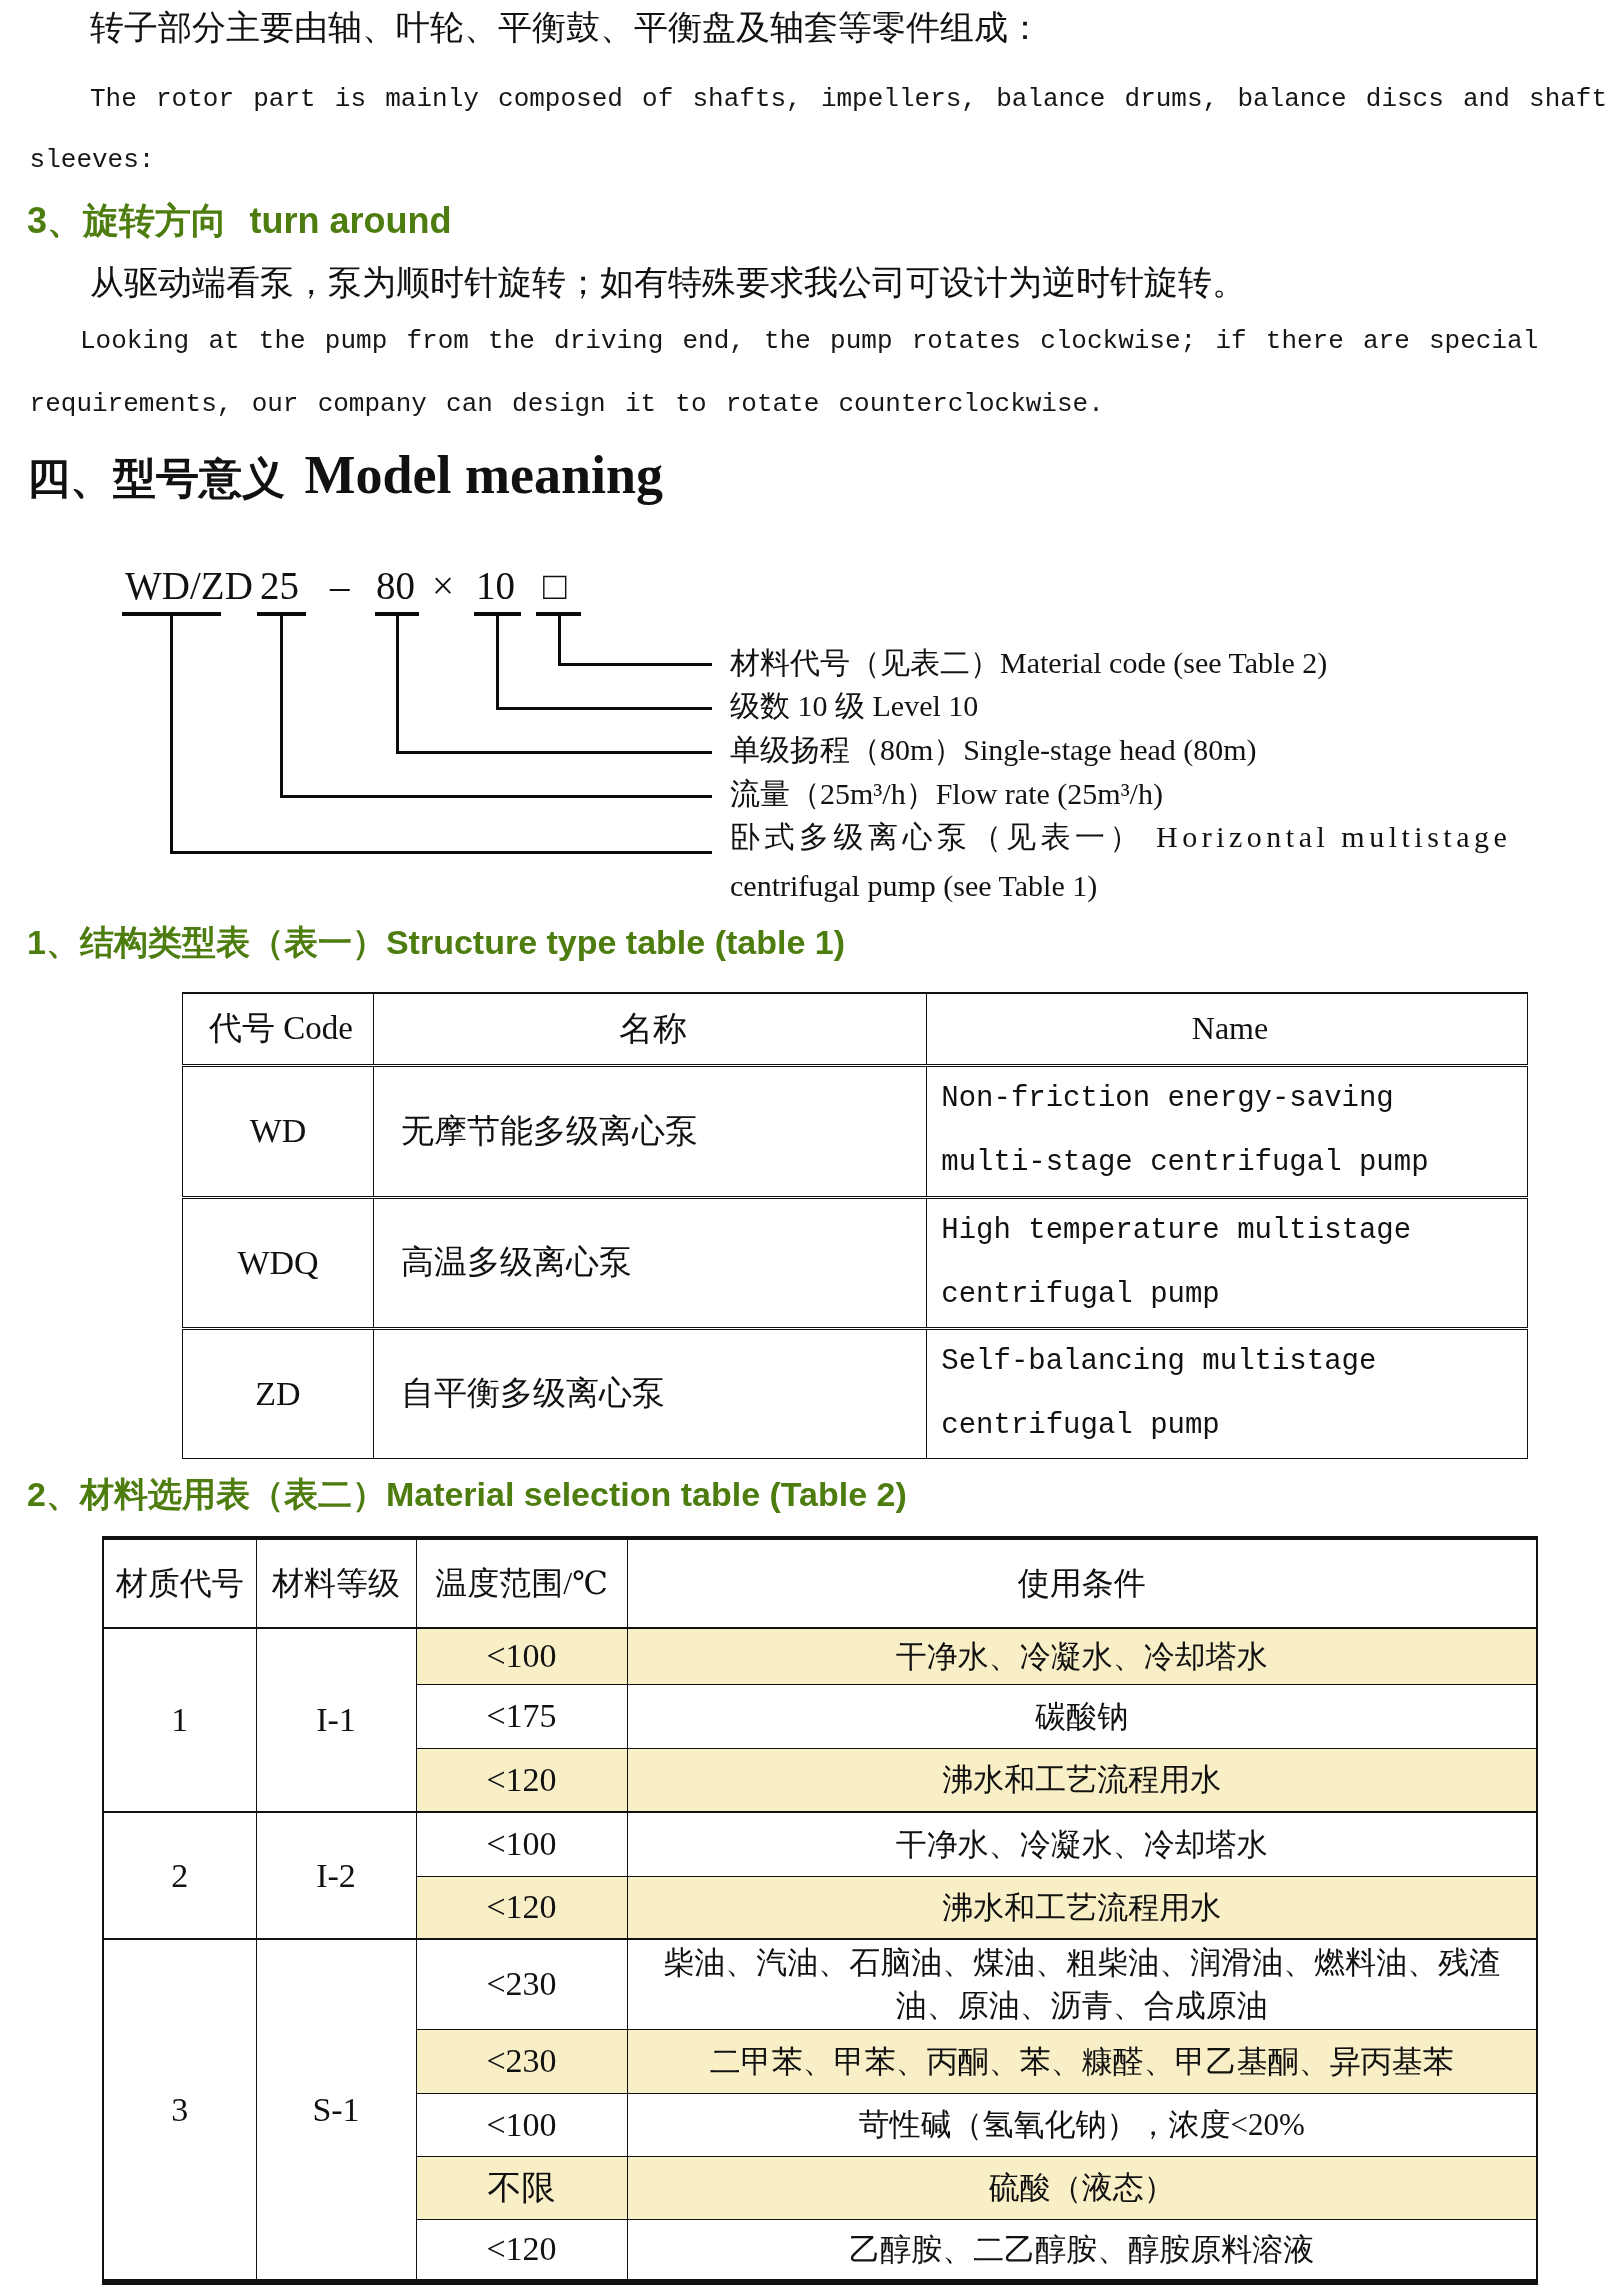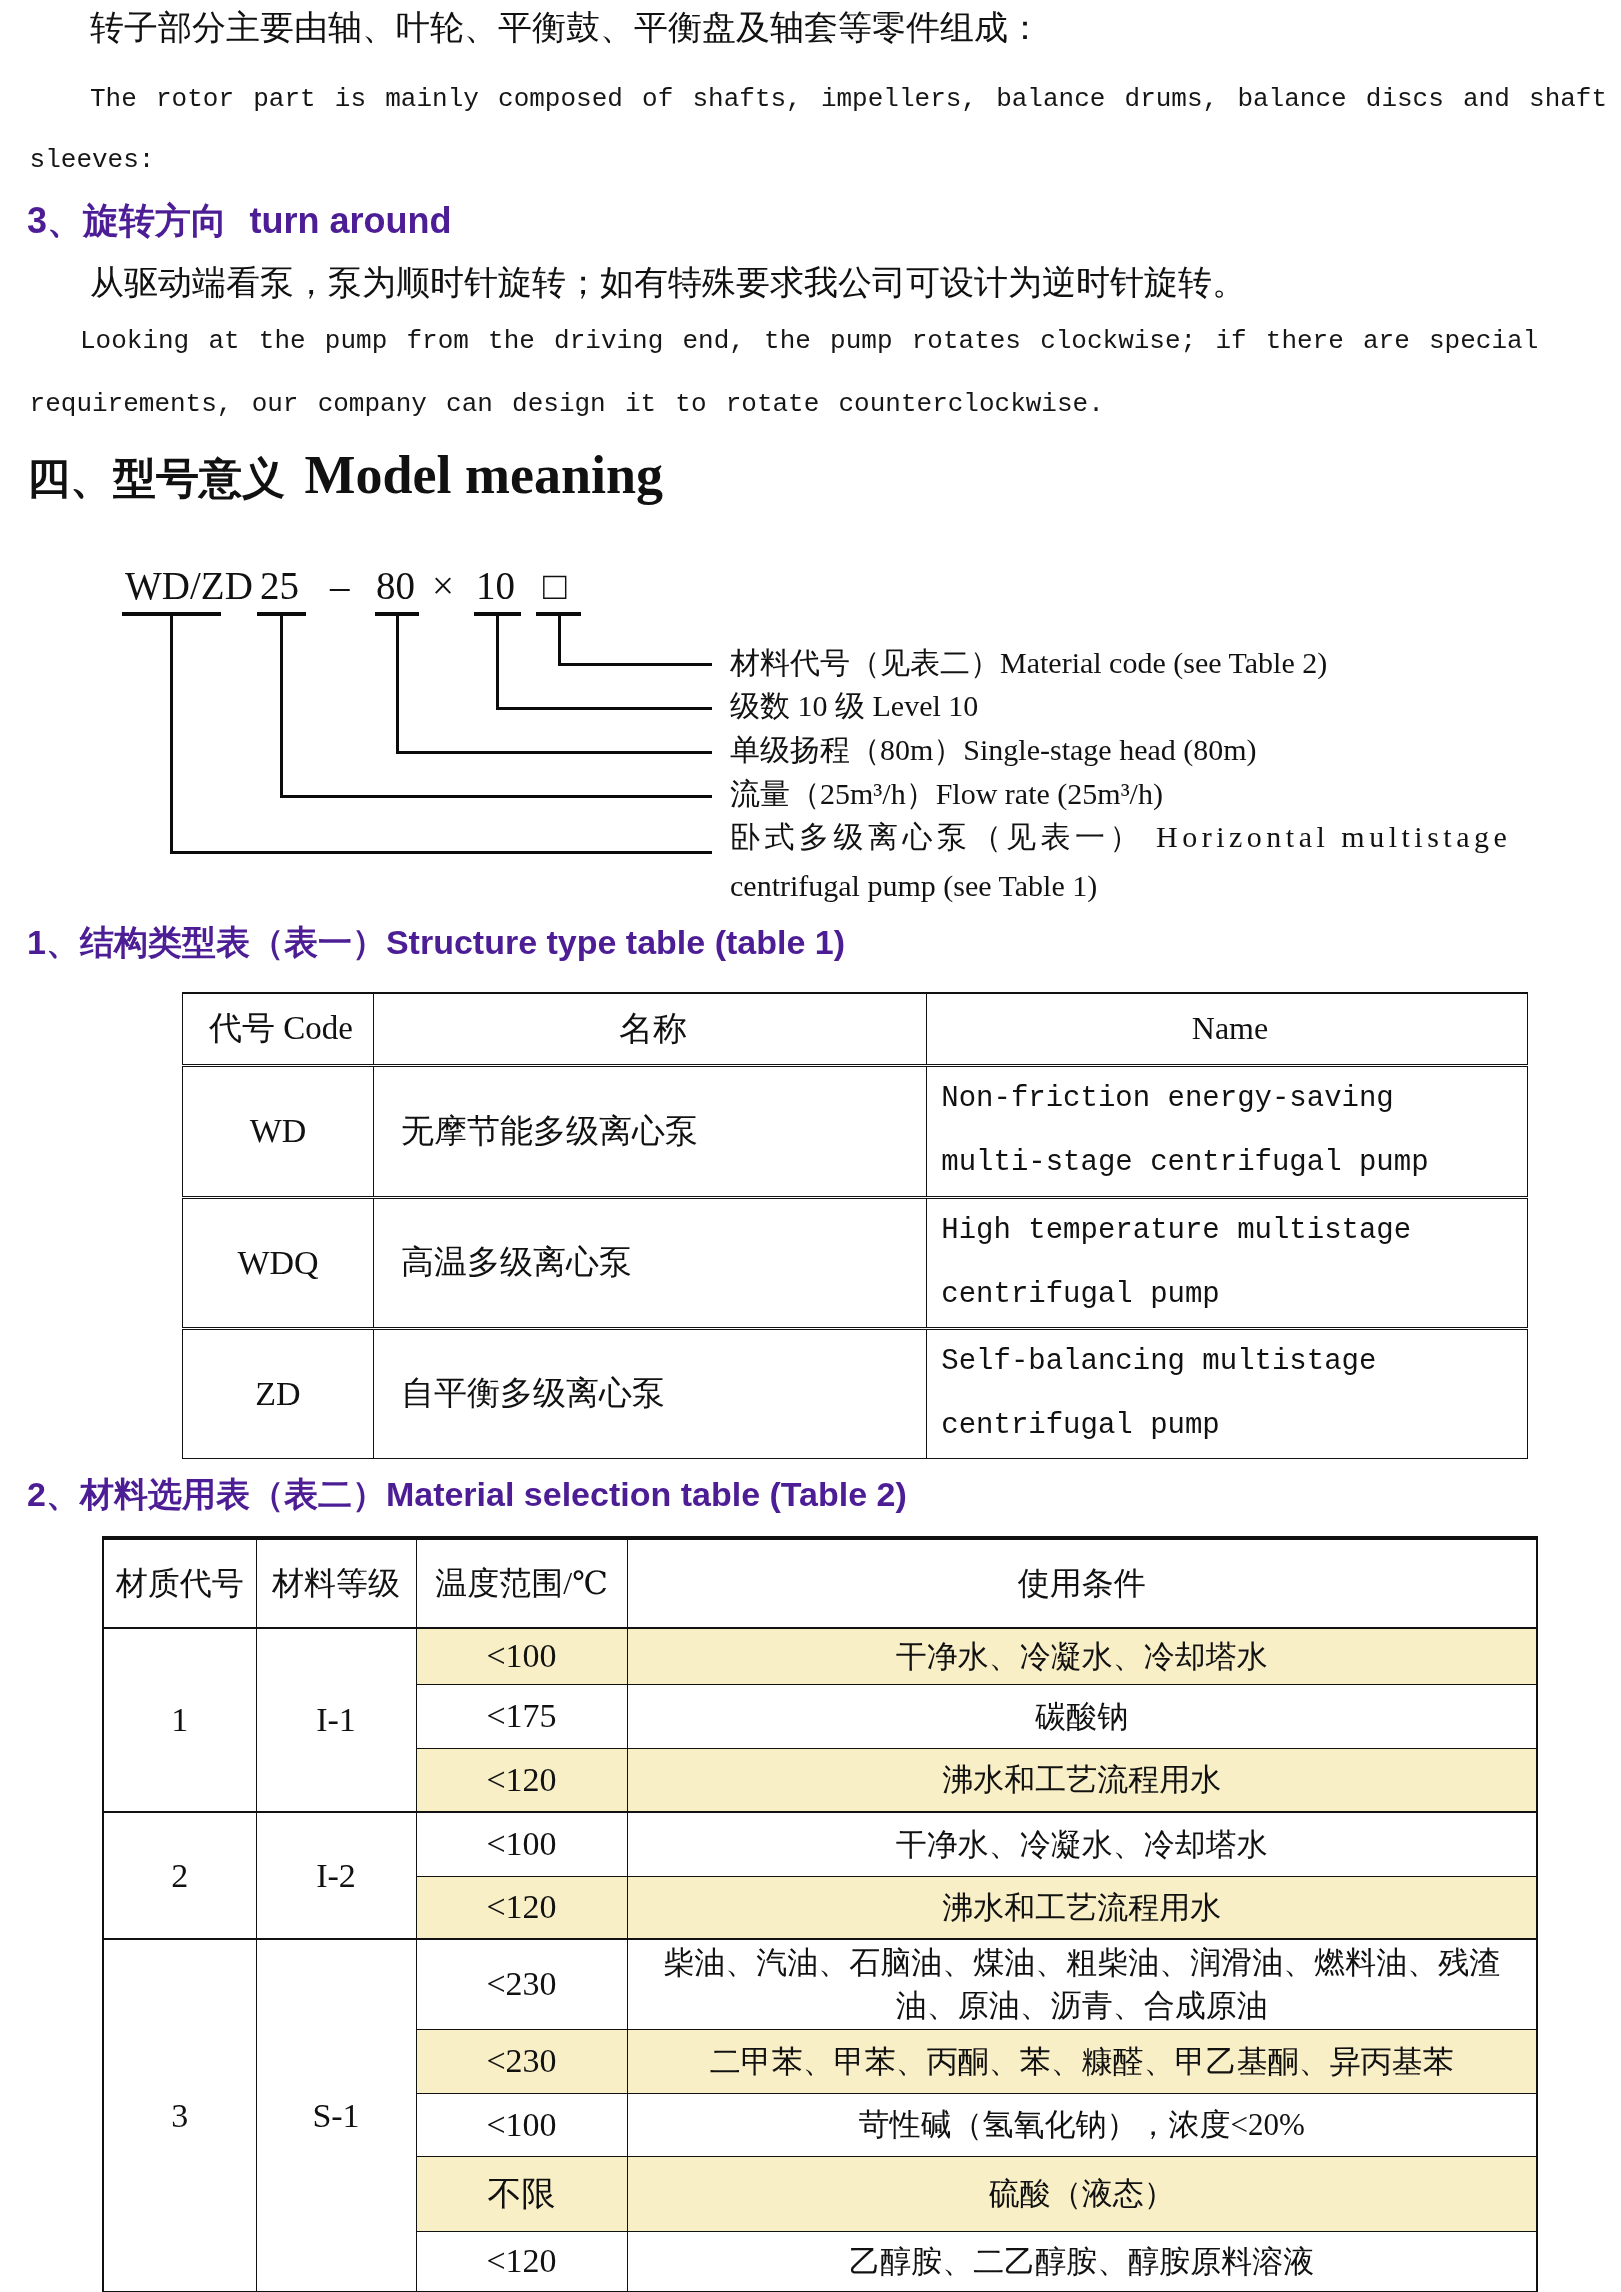--- a/index.html
+++ b/index.html
@@ -3,21 +3,21 @@
 <meta charset="utf-8">
 <style>
   html,body{margin:0;padding:0;background:#ffffff;}
   .page{position:relative;width:1621px;height:2293px;background:#ffffff;overflow:hidden;
         color:#111;font-family:"Liberation Serif","DejaVu Serif",serif;}
   .abs{position:absolute;}
   .zh{font-family:"Liberation Serif","DejaVu Serif",serif;font-size:34px;line-height:41px;white-space:nowrap;}
   .mono{font-family:"Liberation Mono","DejaVu Sans Mono",monospace;font-size:26px;line-height:34px;
         white-space:nowrap;word-spacing:3.6px;color:#161616;}
   .h-sans{font-family:"Liberation Sans","DejaVu Sans",sans-serif;font-weight:bold;font-size:36px;
-          line-height:43px;white-space:nowrap;color:#4c1d95;}
+          line-height:43px;white-space:nowrap;color:#4d7c0f;}
   .h-big-zh{font-family:Liberation Mono, monospace;font-weight:bold;font-size:43px;margin-top:12px;}
   .h-big-en{font-family:"Liberation Serif","DejaVu Serif",serif;font-weight:bold;font-size:54px;}
   
   .diagram{position:absolute;left:0;top:555px;width:1621px;height:358px;}
   .mpart{position:absolute;top:7.2px;font-size:39px;line-height:47px;font-family:"Liberation Serif","DejaVu Serif",serif;}
   .dline{position:absolute;background:#0b0b0b;}
   .dlabel{position:absolute;left:730px;font-size:30px;line-height:36px;white-space:nowrap;
           font-family:"Liberation Serif","DejaVu Serif",serif;color:#121212;}
   .spread{letter-spacing:4.5px;}
   
@@ -188,21 +188,21 @@
       <td class="cond" style="white-space:normal;">柴油、汽油、石脑油、煤油、粗柴油、润滑油、燃料油、残渣油、原油、沥青、合成原油</td>
     </tr>
     <tr style="height:64px;">
       <td class="temp hl">&lt;230</td>
       <td class="cond hl">二甲苯、甲苯、丙酮、苯、糠醛、甲乙基酮、异丙基苯</td>
     </tr>
     <tr style="height:63px;">
       <td class="temp">&lt;100</td>
       <td class="cond">苛性碱（氢氧化钠），浓度&lt;20%</td>
     </tr>
-    <tr style="height:75px;">
+    <tr style="height:63px;">
       <td class="temp hl">不限</td>
       <td class="cond hl">硫酸（液态）</td>
     </tr>
     <tr style="height:63px;">
       <td class="temp">&lt;120</td>
       <td class="cond">乙醇胺、二乙醇胺、醇胺原料溶液</td>
     </tr>
   </tbody>
     </table>
 

